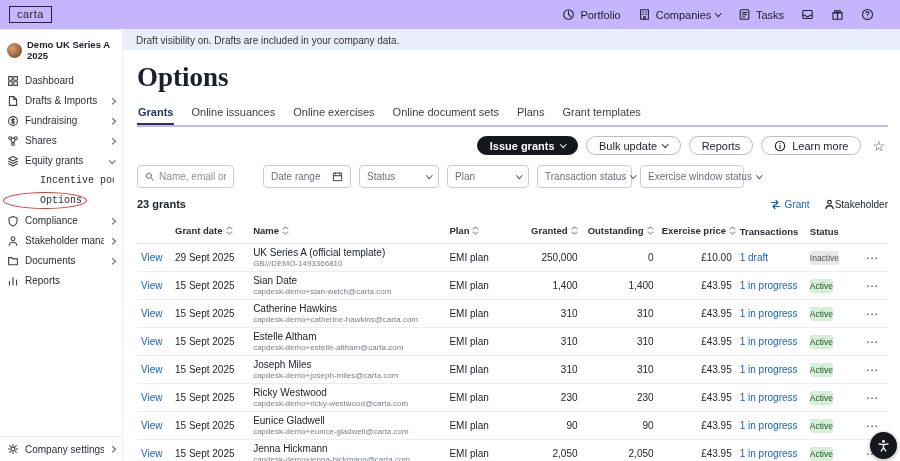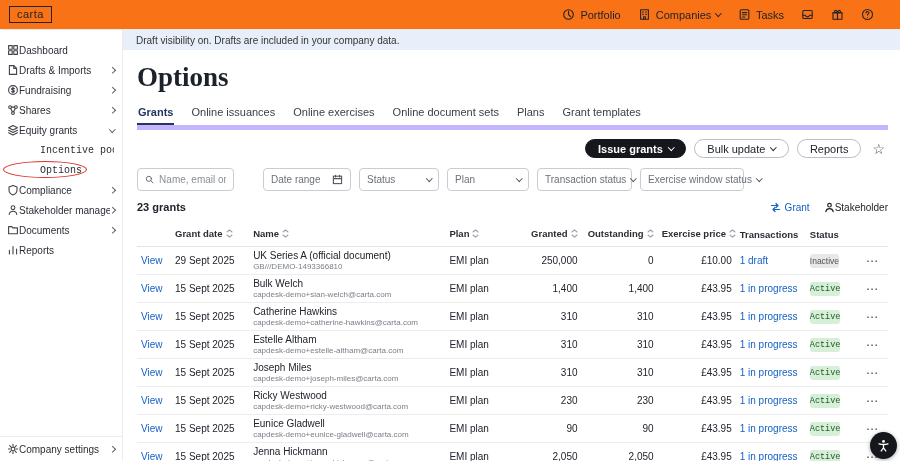--- a/index.html
+++ b/index.html
@@ -1,53 +1,53 @@
 <!DOCTYPE html>
 <html><head>
 <meta charset="utf-8">
 <style>
   * { margin:0; padding:0; box-sizing:border-box; }
   html,body { width:900px; height:461px; overflow:hidden; }
   body { font-family:"Liberation Sans","DejaVu Sans",sans-serif; background:#fff; color:#21242c; font-size:11px; position:relative; }
 
   
-  .topbar { height:30px; display:flex; align-items:center; justify-content:space-between; padding:0 26px 0 9px; border-bottom:1px solid #ececec; background:#f97316; }
+  .topbar { height:30px; display:flex; align-items:center; justify-content:space-between; padding:0 26px 0 9px; border-bottom:1px solid #ececec; background:#c4b5fd; }
   .logo { border:1.2px solid #21242c; padding:1px 7px 2px; font-size:11px; letter-spacing:.5px; cursor:pointer; }
   .topnav { display:flex; align-items:center; gap:17px; }
   .nav-item { display:flex; align-items:center; gap:5px; font-size:11px; cursor:pointer; }
   .icon-btn { display:flex; align-items:center; cursor:pointer; }
 
   
   .chev { display:inline-block; width:4.5px; height:4.5px; border-right:1.2px solid currentColor; border-bottom:1.2px solid currentColor; flex:none; }
   .chev.right { transform:rotate(-45deg); }
   .chev.down  { transform:rotate(45deg); position:relative; top:-1px; }
 
   
   .body-wrap { display:flex; height:431px; }
 
   
   .sidebar { width:123px; flex:none; border-right:1px solid #ececec; padding-top:10px; display:flex; flex-direction:column; background:#fff; }
   .company-row { display:flex; align-items:center; gap:5px; padding:0 6px 0 7px; margin-bottom:9px; cursor:pointer; }
   .avatar { width:15px; height:15px; border-radius:50%; background:radial-gradient(circle at 35% 35%, #d9a06b, #8a5a3b 70%, #5d3a24); flex:none; }
   .company-name { font-size:9.5px; font-weight:bold; line-height:1.15; }
-  .side-item { display:flex; align-items:center; height:20px; padding:0 8px 0 7px; font-size:10px; color:#2a2d34; position:relative; cursor:pointer; white-space:nowrap; }
+  .side-item { display:flex; align-items:center; gap:6px; height:20px; padding:0 8px 0 7px; font-size:10px; color:#2a2d34; position:relative; cursor:pointer; white-space:nowrap; }
   .side-item .icon { width:12px; display:flex; justify-content:center; flex:none; }
   .side-item .lbl { flex:1; overflow:hidden; }
   .side-item.sub { padding-left:40px;font-family:Liberation Mono, monospace; }
   .side-item .chev { color:#5d6168; margin-left:auto; }
   .annot { position:absolute; left:3px; top:1px; width:84px; height:17px; border:1.6px solid #e0302a; border-radius:50%; pointer-events:none; }
   .sidebar-footer { margin-top:auto; border-top:1px solid #ececec; padding:2px 0; }
 
   
   .main { flex:1; min-width:0; display:flex; flex-direction:column; }
   .banner { height:20px; flex:none; background:#e9effa; display:flex; align-items:center; padding:0 13px; font-size:10px; color:#333; }
   .content { padding:8px 12px 0 14px; flex:1; min-height:0; }
   h1.page-title { font-family:"Liberation Serif","DejaVu Serif",serif; font-size:27px; font-weight:600; color:#1d212b; margin:4px 0 13px; }
 
-  .tabs { display:flex; gap:16px; border-bottom:5px solid #c4b5fd; }
+  .tabs { display:flex; gap:16px; border-bottom:2px solid #c4b5fd; }
   .tab { font-size:11px; color:#3c4046; padding:0 1px 7px; cursor:pointer; }
   .tab.active { color:#22365e; font-weight:bold; box-shadow:inset 0 -2px 0 #22365e; }
 
   .actions-row { display:flex; justify-content:flex-end; align-items:center; gap:8px; margin:9px 0 10px; }
   .btn { display:flex; align-items:center; gap:6px; height:19px; padding:0 12px; border-radius:14px; font-size:11px; cursor:pointer; border:1px solid #b9bdc4; background:#fff; color:#21242c; font-family:inherit; }
   .btn.primary { background:#15171c; color:#fff; border-color:#15171c; font-weight:bold; }
   .btn.star { border:none; padding:0 3px; font-size:14px; color:#3f434a; background:transparent; }
 
   .filters-row { display:flex; gap:8px; align-items:center; margin-bottom:10px; }
   .filter { display:flex; align-items:center; gap:5px; height:23px; border:1px solid #c9cdd3; border-radius:4px; padding:0 7px; color:#6b7078; font-size:10px; background:#fff; cursor:pointer; }
@@ -66,21 +66,21 @@
 
   table { width:100%; border-collapse:collapse; table-layout:fixed; font-size:10px; }
   th { font-weight:bold; color:#2a2d34; text-align:left; padding:6px 4px; border-bottom:1px solid #e4e4e4; font-size:9.5px; white-space:nowrap; }
   th .sort { margin-left:3px; vertical-align:-1px; cursor:pointer; }
   td { padding:3px 4px; border-bottom:1px solid #ededed; vertical-align:middle; height:27px; overflow:hidden; white-space:nowrap; }
   .al-r { text-align:right; }
   a.link { color:#1461c7; text-decoration:none; cursor:pointer; }
   .cell-name .nm { font-size:10px; color:#21242c; }
   .cell-name .sub { font-size:8px; color:#7a7f87; margin-top:1px; }
   .badge { display:inline-block; padding:2px 0; border-radius:3px; font-size:8.5px; }
-  .badge.active { background:#d7eed7; color:#1e5c2a;font-family:Liberation Mono, monospace; }
+  .badge.active { background:#d7eed7; color:#1e5c2a; }
   .badge.inactive { background:#e8e8e8; color:#555; }
   .dots { color:#3f434a; font-size:12px; cursor:pointer; font-family:"DejaVu Sans",sans-serif; }
 
   .chat-widget { position:absolute; right:3px; bottom:2px; width:27px; height:27px; border-radius:50%; background:#15171c; display:flex; align-items:center; justify-content:center; box-shadow:0 1px 4px rgba(0,0,0,.35); cursor:pointer; }
 </style>
 </head>
 <body>
 
 <header class="topbar">
   <div class="logo">carta</div>
@@ -125,20 +125,24 @@
           <circle cx="6.5" cy="6.5" r="5"></circle>
           <path d="M4.9 5c0-1.8 3.1-1.8 3.1-.2 0 1.1-1.5 1.1-1.5 2.3"></path>
           <circle cx="6.5" cy="9.4" r="0.5" fill="#21242c" stroke="none"></circle>
         </svg>
     </span>
   </div>
 </header>
 
 <div class="body-wrap">
   <aside class="sidebar">
+    <div class="company-row">
+      <span class="avatar"></span>
+      <span class="company-name">Demo UK Series A 2025</span>
+    </div>
     <nav id="side-nav">
         <div class="side-item">
           <span class="icon">
             <svg width="12" height="12" viewBox="0 0 12 12" fill="none" stroke="#3f434a" stroke-width="1.1" stroke-linecap="round" stroke-linejoin="round">
               <rect x="1.6" y="1.6" width="3.6" height="3.6"></rect>
               <rect x="6.8" y="1.6" width="3.6" height="3.6"></rect>
               <rect x="1.6" y="6.8" width="3.6" height="3.6"></rect>
               <rect x="6.8" y="6.8" width="3.6" height="3.6"></rect>
             </svg>
           </span>
@@ -264,20 +268,28 @@
         <button class="btn primary">
           <span>Issue grants</span>
           <span class="chev down"></span>
         </button>
         <button class="btn">
           <span>Bulk update</span>
           <span class="chev down"></span>
         </button>
         <button class="btn">
           <span>Reports</span>
+        </button>
+        <button class="btn">
+          <svg width="12" height="12" viewBox="0 0 12 12" fill="none" stroke="#21242c" stroke-width="1.1" stroke-linecap="round">
+              <circle cx="6" cy="6" r="4.7"></circle>
+              <path d="M6 5.6v3"></path>
+              <circle cx="6" cy="3.6" r="0.55" fill="#21242c" stroke="none"></circle>
+            </svg>
+          <span>Learn more</span>
         </button>
         <button class="btn star">
             <span>☆</span>
           </button>
       </div>
 
       <div class="filters-row">
         <label class="filter f-search">
           <svg width="11" height="11" viewBox="0 0 11 11" fill="none" stroke="#6b7078" stroke-width="1.2" stroke-linecap="round">
               <circle cx="4.7" cy="4.7" r="3.1"></circle>
@@ -373,36 +385,36 @@
               <th class=""><span>Transactions</span></th>
               <th class=""><span>Status</span></th>
               <th></th>
             </tr>
           </thead>
         <tbody id="tbody">
             <tr>
               <td><a class="link">View</a></td>
               <td>29 Sept 2025</td>
               <td class="cell-name">
-                <div class="nm">UK Series A (official document)</div>
+                <div class="nm">UK Series A (official template)</div>
                 <div class="sub">GB///DEMO-1493366810</div>
               </td>
               <td>EMI plan</td>
               <td class="al-r">250,000</td>
               <td class="al-r">0</td>
               <td class="al-r">£10.00</td>
               <td><a class="link">1 draft</a></td>
               <td><span class="badge inactive">Inactive</span></td>
               <td><span class="dots">⋯</span></td>
             </tr>
             <tr>
               <td><a class="link">View</a></td>
               <td>15 Sept 2025</td>
               <td class="cell-name">
-                <div class="nm">Bulk Welch</div>
+                <div class="nm">Sian Date</div>
                 <div class="sub">capdesk-demo+sian-welch@carta.com</div>
               </td>
               <td>EMI plan</td>
               <td class="al-r">1,400</td>
               <td class="al-r">1,400</td>
               <td class="al-r">£43.95</td>
               <td><a class="link">1 in progress</a></td>
               <td><span class="badge active">Active</span></td>
               <td><span class="dots">⋯</span></td>
             </tr>

